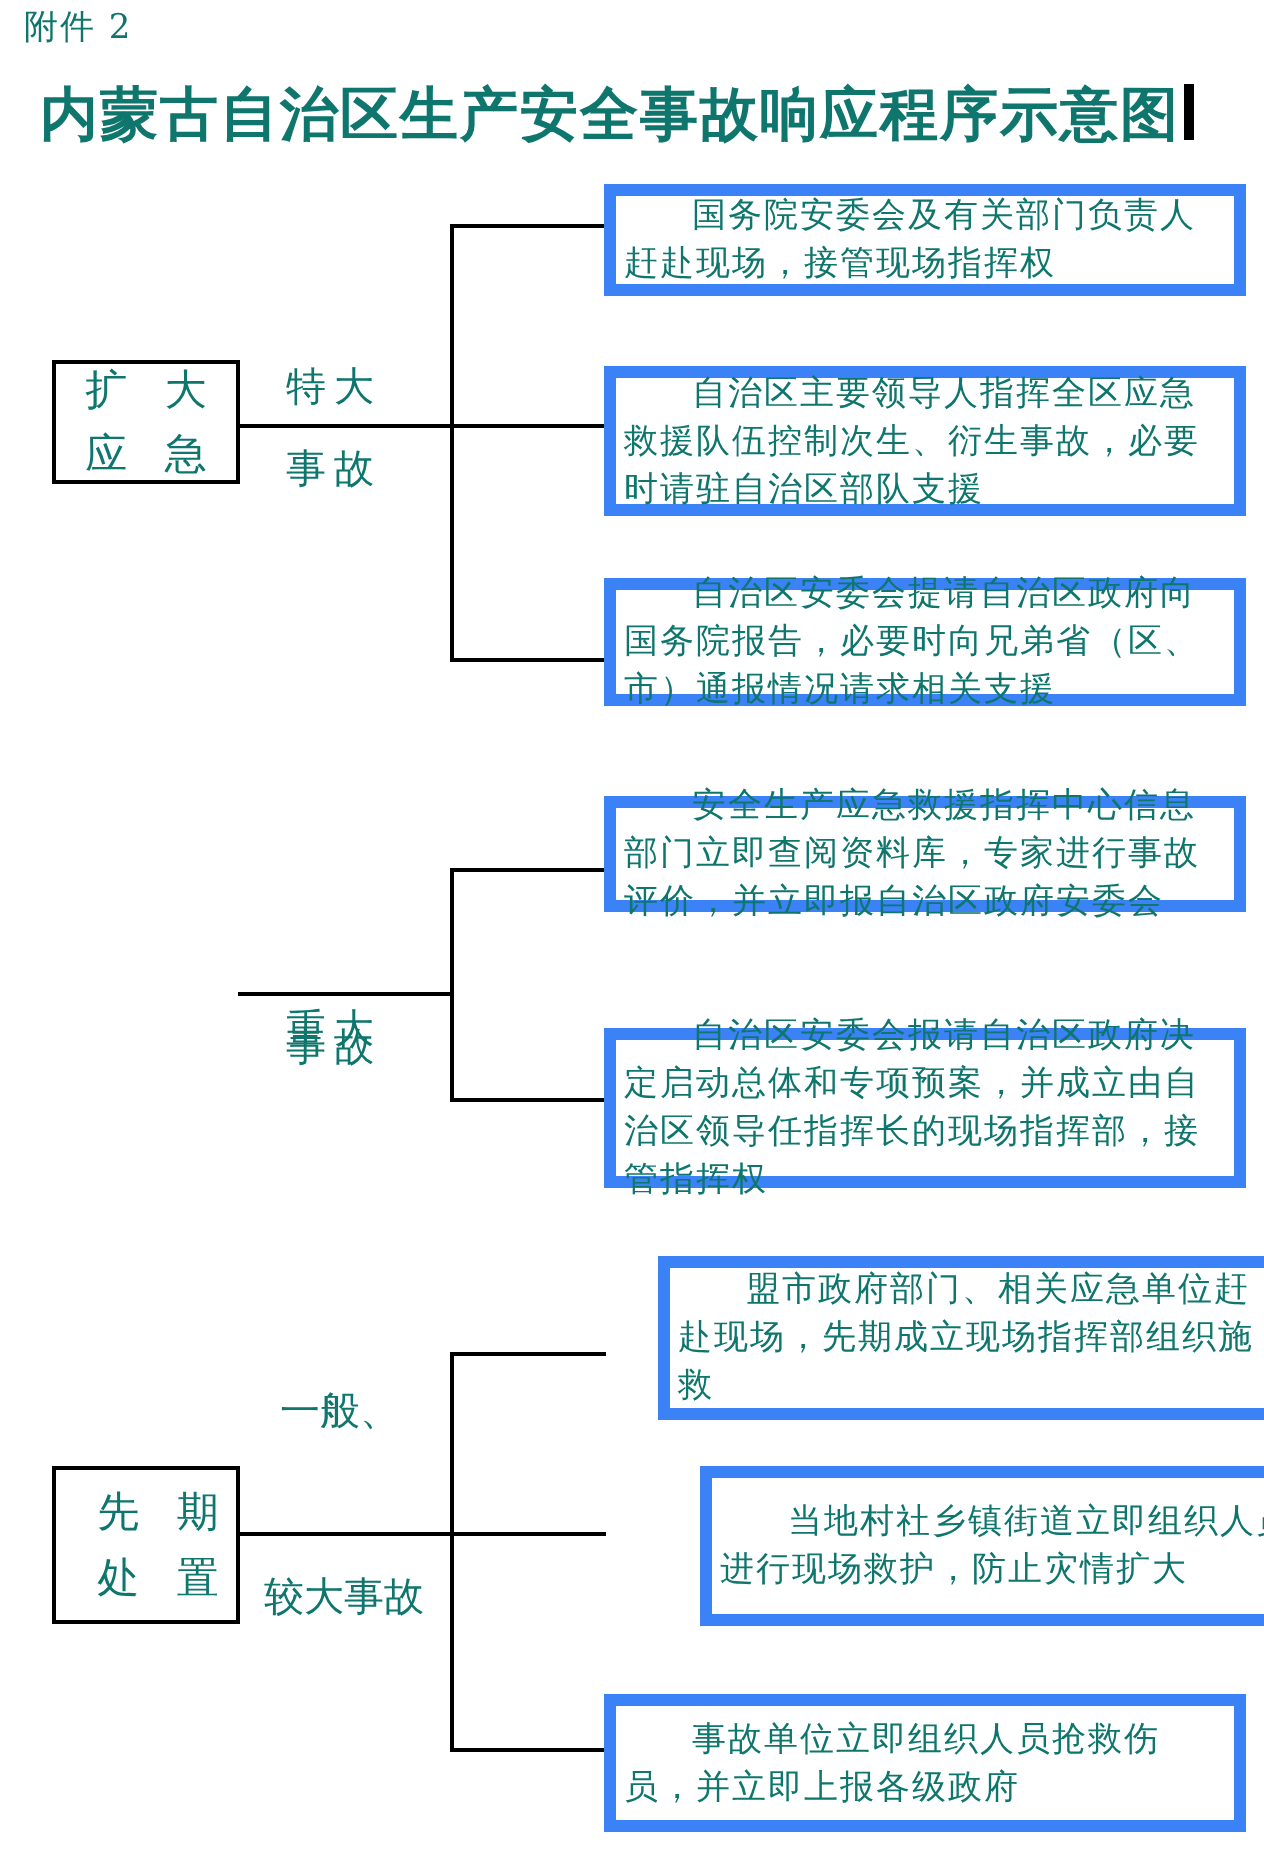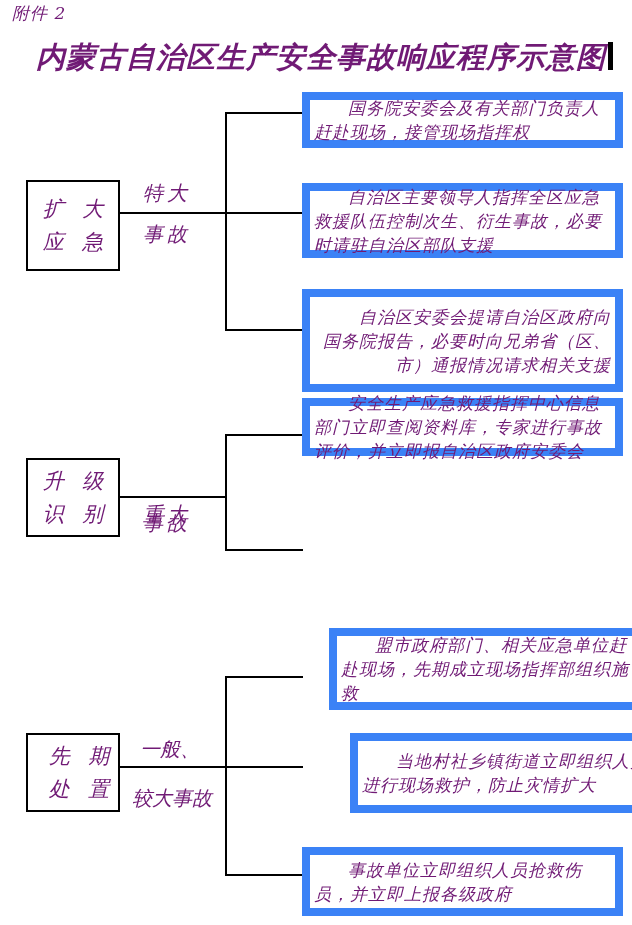--- a/index.html
+++ b/index.html
@@ -1,73 +1,72 @@
 <!DOCTYPE html>
 <html><head>
 <meta charset="utf-8">
 <style>
   html,body{margin:0;padding:0;background:#ffffff;}
   .canvas{
     position:relative;width:632px;height:925px;background:#ffffff;
-    color:#701a75;font-family:"DejaVu Serif","Liberation Serif",serif;
+    color:#0f766e;font-family:"DejaVu Serif","Liberation Serif",serif;
     overflow:hidden;
-    font-style:italic;
   }
   .abs{position:absolute;}
   .attachment{left:12px;top:2px;font-size:17px;letter-spacing:1px;}
   .title{
-    left:36px;top:38px;width:576px;text-align:center;
+    left:20px;top:38px;width:576px;text-align:center;
     font-size:29px;font-weight:bold;letter-spacing:1px;white-space:nowrap;
   }
   .cursor-bar{
     display:inline-block;width:5px;height:28px;background:#000;
     vertical-align:-3px;margin-left:2px;
   }
   
   .stage-box{
     left:26px;width:94px;border:2px solid #000;box-sizing:border-box;
     display:flex;flex-direction:column;justify-content:center;align-items:center;
     gap:6px;font-size:21px;line-height:1.25;word-spacing:12px;white-space:pre;
   }
-  .stage-g1{top:180px;height:91px;}
+  .stage-g1{top:180px;height:62px;}
   .stage-g2{top:458px;height:79px;}
   .stage-g3{top:733px;height:79px;padding-left:12px;}
   
   .sev{font-size:20px;white-space:nowrap;}
   .sev-2{letter-spacing:4px;}
   .sev-g1-top{left:143px;top:180px;}
   .sev-g1-bot{left:143px;top:221px;}
   .sev-g2-top{left:143px;top:469px;margin-top:32px;}
   .sev-g2-bot{left:143px;top:510px;}
-  .sev-g3-top{left:140px;top:736px;}
+  .sev-g3-top{left:140px;top:692px;}
   .sev-g3-bot{left:132px;top:785px;}
   
   .ln{position:absolute;background:#000;}
   .ln-g1-mid{left:119px;top:212px;width:184px;height:2px;}
   .ln-g1-trunk{left:225px;top:112px;width:2px;height:219px;}
   .ln-g1-top{left:225px;top:112px;width:78px;height:2px;}
   .ln-g1-bot{left:225px;top:329px;width:78px;height:2px;}
   .ln-g2-left{left:119px;top:496px;width:108px;height:2px;}
   .ln-g2-trunk{left:225px;top:434px;width:2px;height:117px;}
   .ln-g2-top{left:225px;top:434px;width:78px;height:2px;}
   .ln-g2-bot{left:225px;top:549px;width:78px;height:2px;}
   .ln-g3-mid{left:119px;top:766px;width:184px;height:2px;}
   .ln-g3-trunk{left:225px;top:676px;width:2px;height:200px;}
   .ln-g3-top{left:225px;top:676px;width:78px;height:2px;}
   .ln-g3-bot{left:225px;top:874px;width:78px;height:2px;}
   
   .outcome{
-    left:302px;width:321px;border:8px solid #3b82f6;box-sizing:border-box;
+    left:302px;width:321px;border:6px solid #3b82f6;box-sizing:border-box;
     display:flex;align-items:center;
     font-size:17px;line-height:24px;letter-spacing:1px;padding:1px 4px;
   }
   .outcome > div{width:100%;text-indent:2em;}
   .ob1{top:92px;height:56px;}
   .ob2{top:183px;height:75px;justify-content:center;}
-  .ob3{top:289px;height:103px;text-align:right;}
+  .ob3{top:289px;height:64px;}
   .ob4{top:398px;height:58px;}
   .ob5{top:514px;height:80px;}
   .ob6{top:628px;height:82px;margin-left:27px;}
   .ob7{top:733px;height:80px;margin-left:48px;}
   .ob8{top:847px;height:69px;}
 </style>
 </head>
 <body>
 
 <div class="canvas">
@@ -91,32 +90,31 @@
   <div class="abs outcome ob1">
     <div>国务院安委会及有关部门负责人赶赴现场，接管现场指挥权</div>
   </div>
   <div class="abs outcome ob2">
     <div>自治区主要领导人指挥全区应急救援队伍控制次生、衍生事故，必要时请驻自治区部队支援</div>
   </div>
   <div class="abs outcome ob3">
     <div>自治区安委会提请自治区政府向国务院报告，必要时向兄弟省（区、市）通报情况请求相关支援</div>
   </div>
 
-  <div class="abs stage-box stage-g2">
-    <div>升 级</div>
-    <div>识 别</div>
-  </div>
   <div class="abs sev sev-2 sev-g2-top">重大</div>
   <div class="abs sev sev-2 sev-g2-bot">事故</div>
   <div class="ln ln-g2-left"></div>
   <div class="ln ln-g2-trunk"></div>
   <div class="ln ln-g2-top"></div>
   <div class="ln ln-g2-bot"></div>
   <div class="abs outcome ob4">
     <div>安全生产应急救援指挥中心信息部门立即查阅资料库，专家进行事故评价，并立即报自治区政府安委会</div>
+  </div>
+  <div class="abs outcome ob5">
+    <div>自治区安委会报请自治区政府决定启动总体和专项预案，并成立由自治区领导任指挥长的现场指挥部，接管指挥权</div>
   </div>
 
   <div class="abs stage-box stage-g3">
     <div>先 期</div>
     <div>处 置</div>
   </div>
   <div class="abs sev sev-g3-top">一般、</div>
   <div class="abs sev sev-g3-bot">较大事故</div>
   <div class="ln ln-g3-mid"></div>
   <div class="ln ln-g3-trunk"></div>

